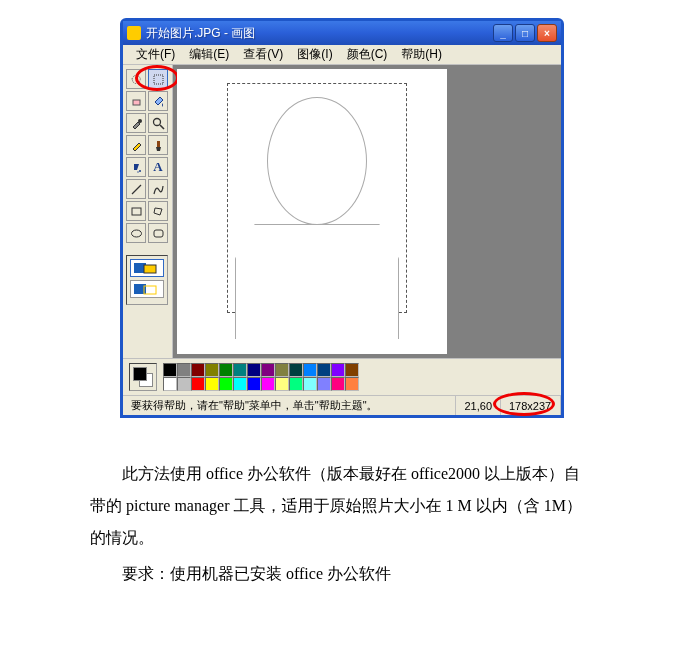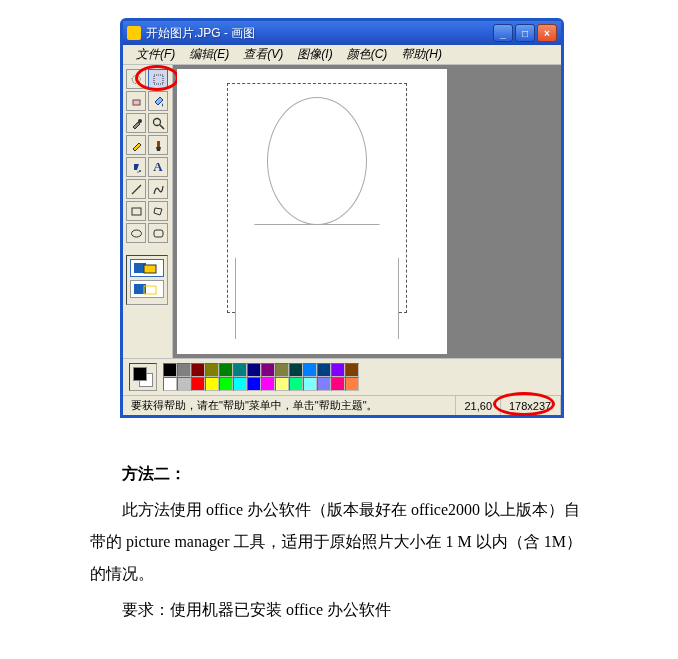--- a/index.html
+++ b/index.html
@@ -8,21 +8,21 @@
 .screenshot-wrap { padding: 18px 0 0 120px; }
 .window { width: 444px; border: 3px solid #1e56c8; border-radius: 6px 6px 0 0; background: #ece9d8; position: relative; }
 .titlebar { background: linear-gradient(to bottom, #3b78e7 0%, #2a5fd8 50%, #1e4db8 100%); height: 24px; display: flex; align-items: center; padding: 0 4px; color: #fff; font-size: 12px; font-family: "Microsoft YaHei", sans-serif; }
 .titlebar-icon { width: 14px; height: 14px; background: #ffcc00; border-radius: 2px; margin-right: 5px; flex-shrink: 0; }
 .titlebar-text { flex: 1; text-shadow: 1px 1px 1px rgba(0,0,0,.3); }
 .win-controls { display: flex; gap: 2px; }
 .win-btn { width: 20px; height: 18px; background: linear-gradient(to bottom, #6a9ef0, #2a5fd8); border: 1px solid #1a3c8a; border-radius: 3px; display: flex; align-items: center; justify-content: center; color: #fff; font-size: 10px; font-weight: bold; cursor: pointer; }
 .win-btn.close { background: linear-gradient(to bottom, #f08a6a, #e8502a); border-color: #8a3a1a; }
 
 .menubar { background: #ece9d8; height: 20px; display: flex; align-items: center; padding: 0 6px; font-size: 12px; font-family: "SimSun", sans-serif; border-bottom: 1px solid #c0c0c0; }
-.menu-item { padding: 1px 7px; cursor: pointer; font-style: italic; }
+.menu-item { padding: 1px 7px; cursor: pointer; }
 
 .workspace { display: flex; background: #ece9d8; }
 
 .toolbox { width: 50px; background: #ece9d8; padding: 4px 3px; border-right: 1px solid #c0c0c0; position: relative; }
 .tool-grid { display: grid; grid-template-columns: 20px 20px; gap: 2px; }
 .tool { width: 20px; height: 20px; border: 1px solid #999; background: #ece9d8; display: flex; align-items: center; justify-content: center; font-size: 11px; cursor: pointer; }
 .tool.selected { background: #d0d8f0; border: 1px solid #316ac5; }
 .tool-opt { margin-top: 12px; width: 42px; height: 50px; border: 1px inset #999; background: #ece9d8; padding: 3px; display: flex; flex-direction: column; gap: 3px; }
 .opt-row { height: 18px; border: 1px solid #999; background: #fff; display: flex; align-items: center; justify-content: center; font-size: 10px; }
 .opt-row.active { border: 1px solid #316ac5; }
@@ -241,16 +241,15 @@
     <div class="status-seg main">要获得帮助，请在"帮助"菜单中，单击"帮助主题"。</div>
     <div class="status-seg">21,60</div>
     <div class="status-seg" style="min-width:60px">178x237</div>
     <div class="red-circle-dim"></div>
   </div>
 
 </div>
 </div>
 
 <div class="article">
-  <p class="heading">方法二：</p>
   <p>此方法使用 office 办公软件（版本最好在 office2000 以上版本）自带的 picture manager 工具，适用于原始照片大小在 1 M 以内（含 1M）的情况。</p>
   <p>要求：使用机器已安装 office 办公软件</p>
 </div>
 
 </body></html>

